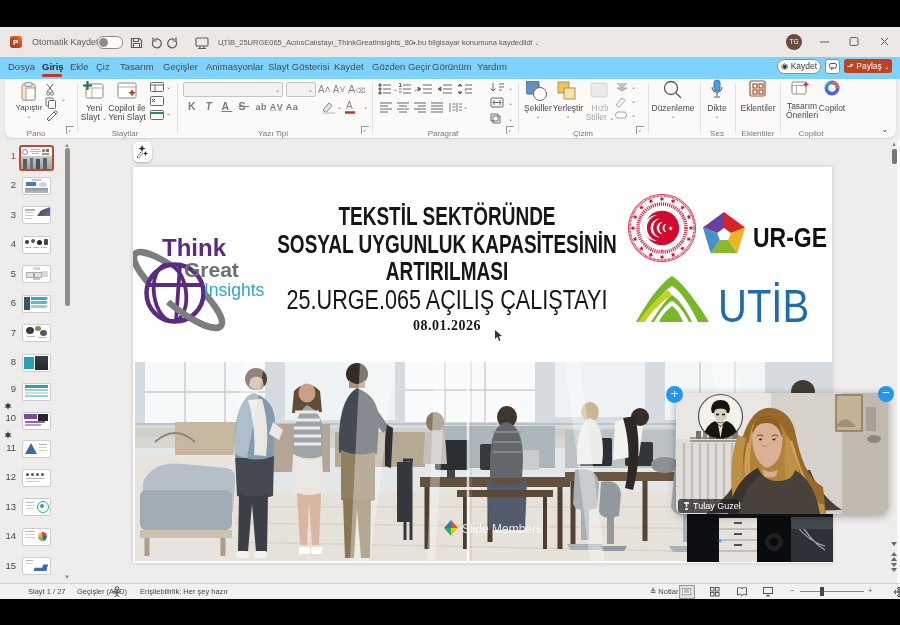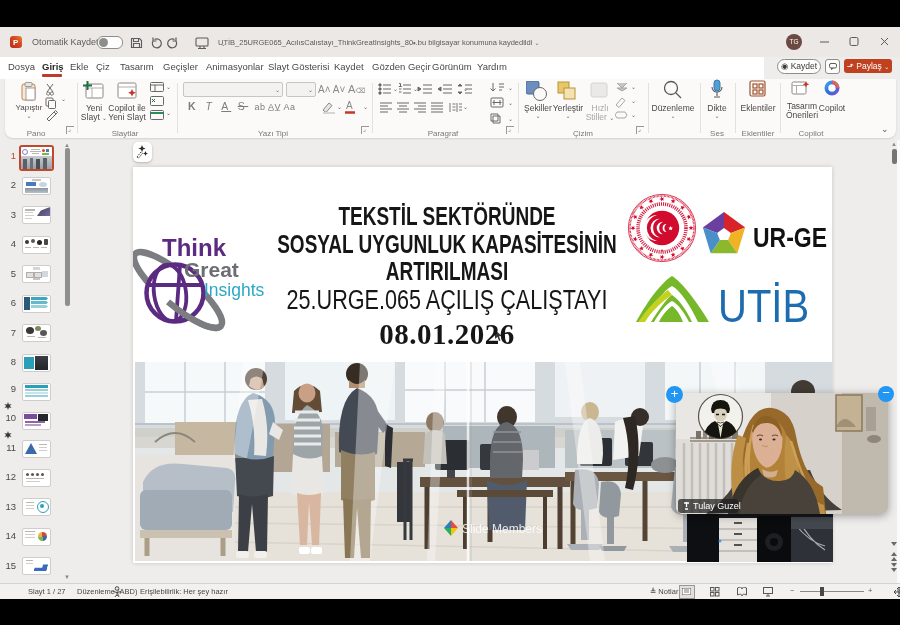--- a/index.html
+++ b/index.html
@@ -1,19 +1,19 @@
 <!DOCTYPE html>
 <html><head><meta charset="utf-8">
 <style>
 html,body{margin:0;padding:0;background:#000;}
 #stage{position:relative;width:900px;height:625px;background:#000;overflow:hidden;font-family:"Liberation Sans",sans-serif;}
 .abs{position:absolute;}
 #win{position:absolute;left:0;top:27px;width:900px;height:571px;background:#efedec;}
 #titlebar{position:absolute;left:0;top:0;width:900px;height:30px;background:#ebe8e6;}
-#menubar{position:absolute;left:0;top:30px;width:764px;height:22px;background:#ffffff;}
+#menubar{position:absolute;left:0;top:30px;width:900px;height:22px;background:#7dd3fc;}
 #ribbon{position:absolute;left:5px;top:52px;width:891px;height:59px;background:#fbfaf9;border-radius:0 0 8px 8px;box-shadow:0 1px 2px rgba(0,0,0,0.12);}
 #content{position:absolute;left:0;top:113px;width:900px;height:443px;background:#efedec;}
 #statusbar{position:absolute;left:0;top:556px;width:900px;height:15px;background:#f2f1f0;border-top:1px solid #d4d2d0;font-size:7.5px;color:#4a4846;}
 .tb{font-size:9px;color:#5d5b58;}
 .tab{position:absolute;top:4px;font-size:9.5px;color:#4a4846;white-space:nowrap;}
 .glab{position:absolute;top:50px;font-size:8px;color:#7a7874;text-align:center;transform:translateX(-50%);}
 .gsep{position:absolute;top:4px;width:1px;height:50px;background:#e3e1df;}
 .rtx{position:absolute;font-size:8.5px;color:#4a4846;text-align:center;transform:translateX(-50%);white-space:nowrap;}
 .chev{font-size:6px;color:#6a6866;}
 .thumbnum{position:absolute;left:4px;width:12px;text-align:right;font-size:9.5px;color:#4a4846;}
@@ -126,21 +126,21 @@
         <div class="abs chev" style="left:161px;top:30px;">⌄</div>
   <div class="glab" style="left:120px;">Slaytlar</div>
   <div class="gsep" style="left:172px;"></div>
 
   <div class="abs" style="left:178px;top:3px;width:98px;height:13px;background:#f3f2f1;border:1px solid #c8c6c4;border-radius:2px;">
           <span class="abs chev" style="right:2px;top:3px;">⌄</span>
         </div>
   <div class="abs" style="left:281px;top:3px;width:28px;height:13px;background:#f3f2f1;border:1px solid #c8c6c4;border-radius:2px;">
           <span class="abs chev" style="right:2px;top:3px;">⌄</span>
         </div>
-  <div class="abs" style="left:183px;top:21px;width:135px;height:15px;font-size:10.5px;color:#7e7c7a;letter-spacing:3.5px;"><b>K</b> <i>T</i> <u>A</u> <s>S</s> <span style="font-size:9px;letter-spacing:0.5px;">ab A̲V̲ Aa</span></div>
+  <div class="abs" style="left:183px;top:21px;width:135px;height:15px;font-size:10.5px;color:#7e7c7a;letter-spacing:3.5px;font-weight:bold;"><b>K</b> <i>T</i> <u>A</u> <s>S</s> <span style="font-size:9px;letter-spacing:0.5px;">ab A̲V̲ Aa</span></div>
   <div class="abs" style="left:313px;top:4px;font-size:10px;color:#8a8886;">A˄ A˅ <span style="font-size:11px;">A</span><span style="font-size:7px;">⌫</span></div>
   <svg class="abs" style="left:317px;top:21px" width="44" height="14" fill="none" stroke="#8a8886">
           <path d="M1 10 l6-7 3 2.5 -6 7 z" fill="#e8e6e4"></path>
           <path d="M1 13 h12" stroke="#d8d6d4" stroke-width="2"></path>
           <text x="24" y="9" font-size="10" fill="#8a8886" stroke="none" font-family="Liberation Sans">A</text>
           <path d="M23 12.5 h10" stroke="#c0392b" stroke-width="2.5"></path>
         </svg>
   <div class="abs chev" style="left:332px;top:24px;">⌄</div>
         <div class="abs chev" style="left:358px;top:24px;">⌄</div>
   <div class="glab" style="left:268px;">Yazı Tipi</div>
@@ -451,21 +451,21 @@
      <path d="M14 58 h56 M47 38 l-4 56" stroke="#5b2b82" stroke-width="3.8" fill="none"></path>
      <g transform="rotate(40 45 63)">
               <path d="M101 63 a56 15.5 0 0 1 -56 15.5" fill="none" stroke="#7b7d80" stroke-width="6.5"></path>
             </g>
      <text x="29" y="29" font-family="Liberation Sans" font-weight="bold" font-size="24" fill="#5b2b82">Think</text>
      <text x="51" y="50" font-family="Liberation Sans" font-weight="bold" font-size="21" fill="#6d6e71">Great</text>
      <text x="71" y="69" font-family="Liberation Sans" font-size="17.5" fill="#2ba8c4">Insights</text>
    </svg>
    <div class="abs" style="left:0;top:36px;width:628px;text-align:center;font-weight:bold;color:#161616;font-size:25px;line-height:27.5px;transform:scaleX(0.76);transform-origin:314px 0;">TEKSTİL SEKTÖRÜNDE<br>SOSYAL UYGUNLUK KAPASİTESİNİN<br>ARTIRILMASI</div>
    <div class="abs" style="left:0;top:118px;width:628px;text-align:center;color:#161616;font-size:27px;line-height:31px;transform:scaleX(0.8);transform-origin:314px 0;">25.URGE.065 AÇILIŞ ÇALIŞTAYI</div>
-   <div class="abs" style="left:0;top:151px;width:628px;text-align:center;color:#161616;font-size:29px;font-weight:bold;font-family:'Liberation Serif',serif;letter-spacing:0.5px;">08.01.2026</div>
+   <div class="abs" style="left:0;top:151px;width:628px;text-align:center;color:#161616;font-size:14px;font-weight:bold;font-family:'Liberation Serif',serif;letter-spacing:0.5px;">08.01.2026</div>
    <svg class="abs" style="left:494px;top:26px" width="70" height="70" viewBox="0 0 70 70">
      <circle cx="35" cy="35" r="33.6" fill="#fff" stroke="#d10a2e" stroke-width="0.8"></circle>
      <circle cx="35" cy="35" r="32" fill="none" stroke="#d10a2e" stroke-width="1.6" stroke-dasharray="0.7 0.7"></circle>
      <g fill="#d10a2e">
               <polygon points="32.40,6.00 34.11,5.35 34.20,3.53 35.34,4.95 37.10,4.47 36.10,6.00 37.10,7.53 35.34,7.05 34.20,8.47 34.11,6.65"></polygon>
       <polygon points="43.70,7.21 45.52,7.27 46.30,5.62 46.81,7.37 48.63,7.60 47.11,8.63 47.46,10.42 46.01,9.30 44.41,10.18 45.03,8.46"></polygon>
       <polygon points="53.67,12.66 55.33,13.41 56.69,12.18 56.49,13.99 58.07,14.90 56.28,15.27 55.91,17.06 55.01,15.47 53.19,15.67 54.42,14.32"></polygon>
       <polygon points="60.80,21.50 62.05,22.83 63.77,22.21 62.89,23.82 64.01,25.26 62.21,24.92 61.19,26.43 60.96,24.62 59.20,24.11 60.85,23.33"></polygon>
       <polygon points="64.00,32.40 64.65,34.11 66.47,34.20 65.05,35.34 65.53,37.10 64.00,36.10 62.47,37.10 62.95,35.34 61.53,34.20 63.35,34.11"></polygon>
       <polygon points="62.79,43.70 62.73,45.52 64.38,46.30 62.63,46.81 62.40,48.63 61.37,47.11 59.58,47.46 60.70,46.01 59.82,44.41 61.54,45.03"></polygon>
@@ -732,21 +732,21 @@
      <path d="M8 110 h5 M10.5 109 v5 M9 116 h3" stroke="#fff" stroke-width="1.3"></path>
      <text x="17" y="116" font-family="Liberation Sans" font-size="9" fill="#fff">Tulay Guzel</text>
     </svg>
    </div>
    <div class="abs" style="left:666px;top:246px;width:17px;height:17px;border-radius:50%;background:#2196f3;color:#fff;font-size:13px;text-align:center;line-height:16px;">+</div>
    <div class="abs" style="left:878px;top:246px;width:16px;height:16px;border-radius:50%;background:#2196f3;color:#fff;font-size:13px;text-align:center;line-height:14px;">−</div>
   </div>
  </div>
  <div id="statusbar">
   <div class="abs sbtxt" style="left:11px;top:3px;">Slayt 1 / 27</div>
-  <div class="abs sbtxt" style="left:60px;top:3px;">Düzenleme (ABD)</div>
+  <div class="abs sbtxt" style="left:60px;top:3px;">Geçişler (ABD)</div>
   <svg class="abs" style="left:112px;top:2px" width="10" height="11" fill="none" stroke="#4a4846" stroke-width="1">
           <circle cx="5" cy="2.5" r="1.8"></circle>
           <path d="M1 5.5 q4 2 8 0 M5 6 v3 M5 9 l-2.5 2 M5 9 l2.5 2"></path>
         </svg>
         <div class="abs sbtxt" style="left:123px;top:3px;">Erişilebilirlik: Her şey hazır</div>
   <div class="abs sbtxt" style="left:633px;top:3px;">≜ Notlar</div>
   <div class="abs" style="left:679px;top:1px;width:14px;height:12px;border:1px solid #9a9896;background:#e2e0de;">
           <svg style="position:absolute;left:2px;top:2px" width="9" height="7">
             <rect width="9" height="7" fill="#fff" stroke="#5a5856" stroke-width="1"></rect>
             <path d="M2 2 h5 M2 4 h5" stroke="#5a5856" stroke-width="0.8"></path>

